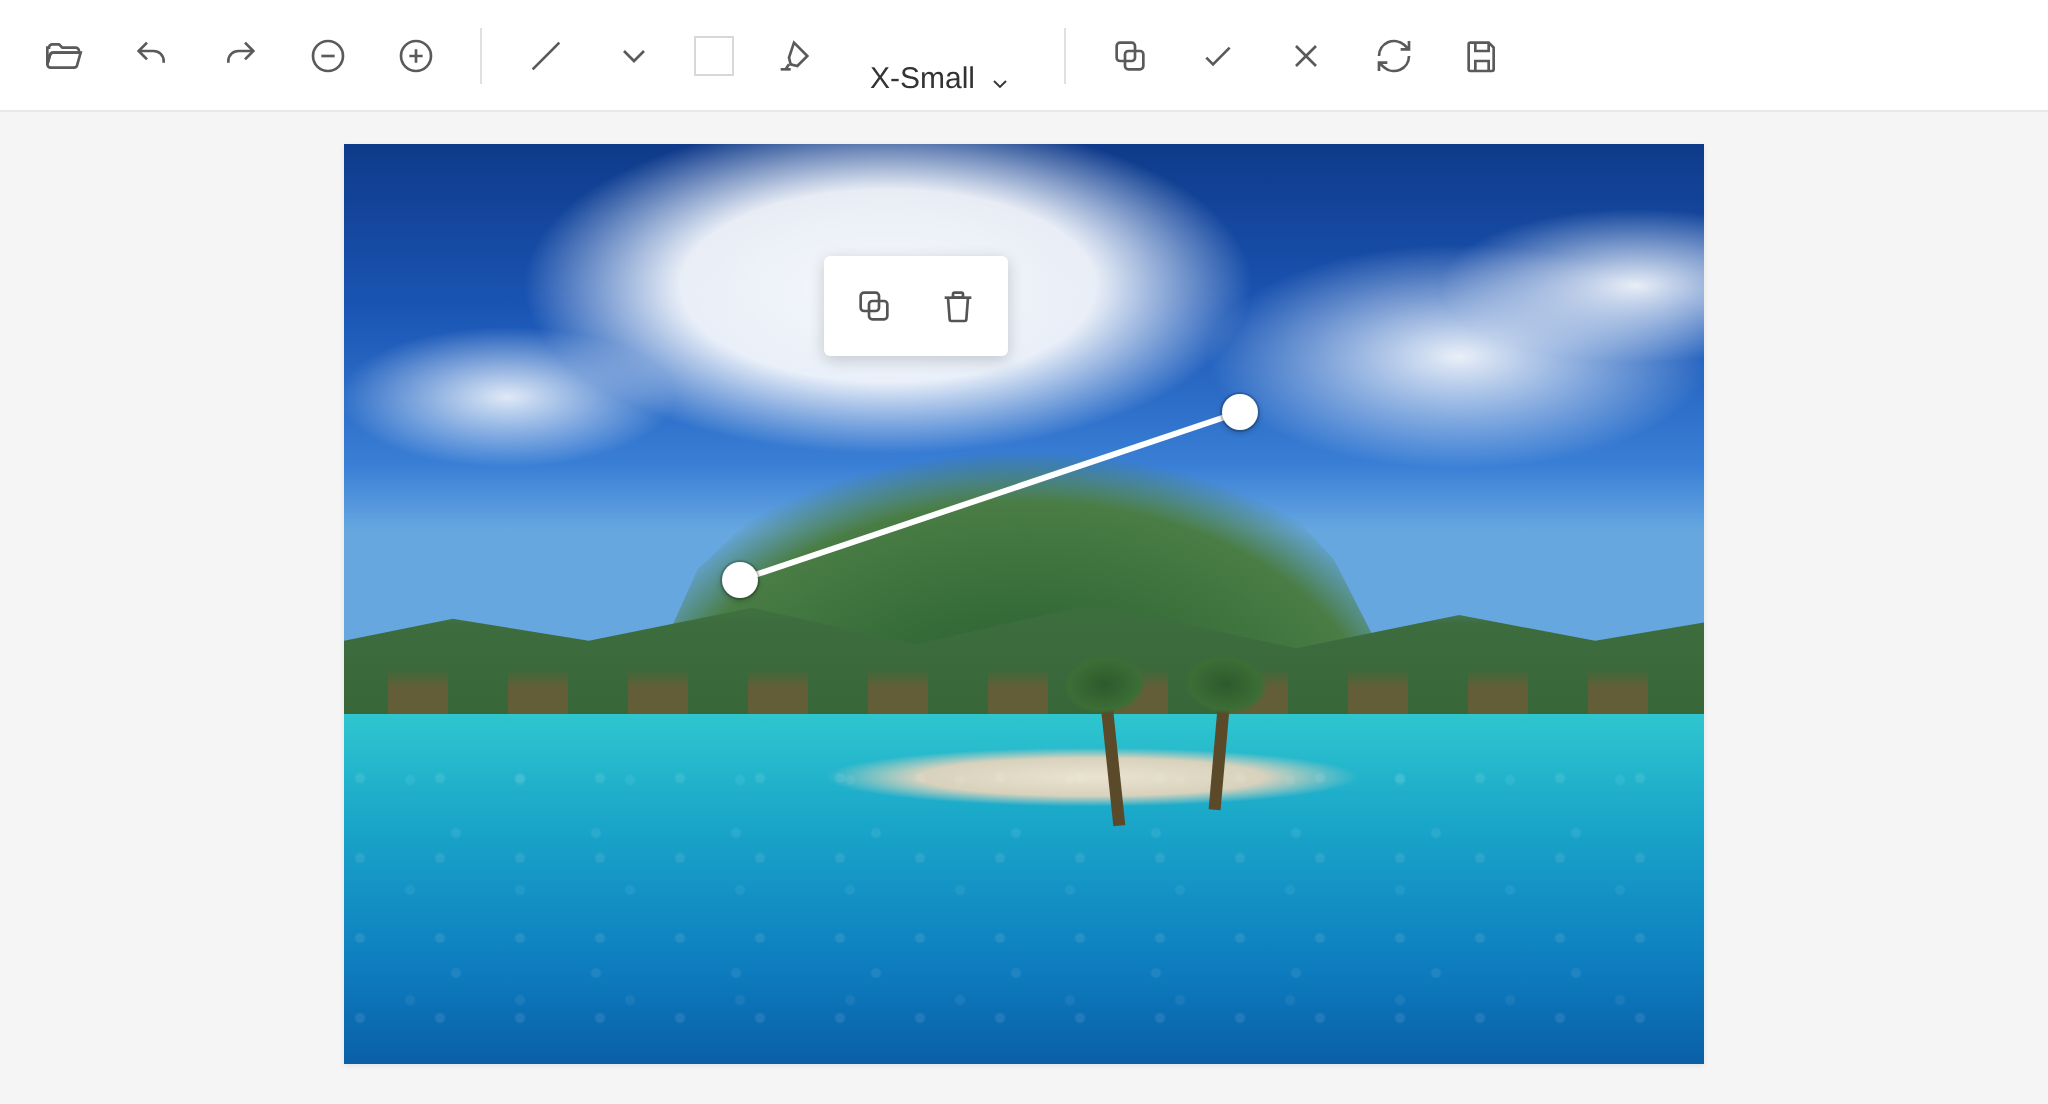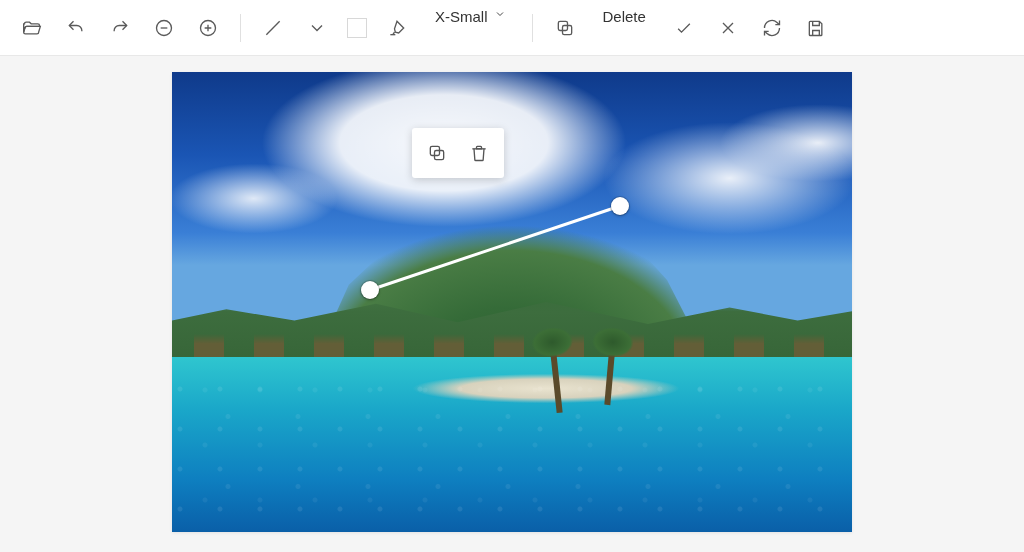--- a/index.html
+++ b/index.html
@@ -43,21 +43,21 @@
     height: 20px;
     background: #ffffff;
     border: 1px solid #d8d8d8;
     margin: 0 6px;
     cursor: pointer;
   }
   .tb-text-btn {
     padding: 0 14px;
     height: 40px;
     display: flex;
-    align-items: flex-start;
+    align-items: flex-end;
     font-size: 15px;
     color: #333;
     cursor: pointer;
     border-radius: 4px;
     gap: 6px;
     background: transparent;
     border: none;
   }
   .chev { width: 12px; height: 12px; }
   .canvas-area {
@@ -236,23 +236,20 @@
 
   <div class="tb-sep"></div>
 
   <button class="tb-btn" title="Copy">
     <svg viewBox="0 0 24 24">
         <rect x="9" y="9" width="11" height="11" rx="2"></rect>
         <rect x="4" y="4" width="11" height="11" rx="2"></rect>
       </svg>
   </button>
 
-  <button class="tb-text-btn">
-    <span>Delete</span>
-  </button>
 
   <button class="tb-btn" title="Confirm">
     <svg viewBox="0 0 24 24">
         <path d="M5 13l4 4L19 7"></path>
       </svg>
   </button>
 
   <button class="tb-btn" title="Cancel">
     <svg viewBox="0 0 24 24">
         <path d="M6 6l12 12M18 6 6 18"></path>

